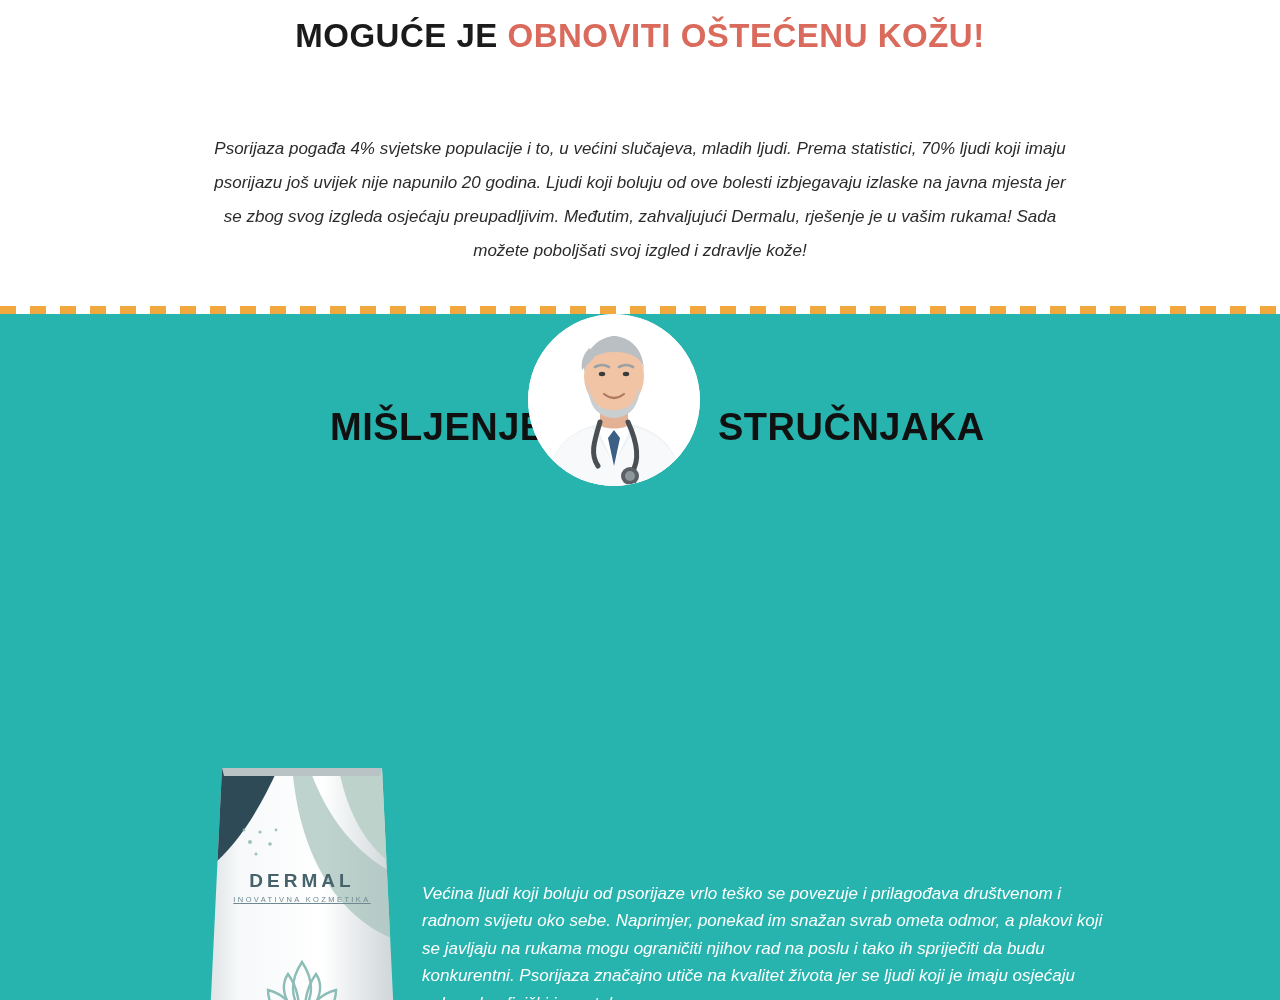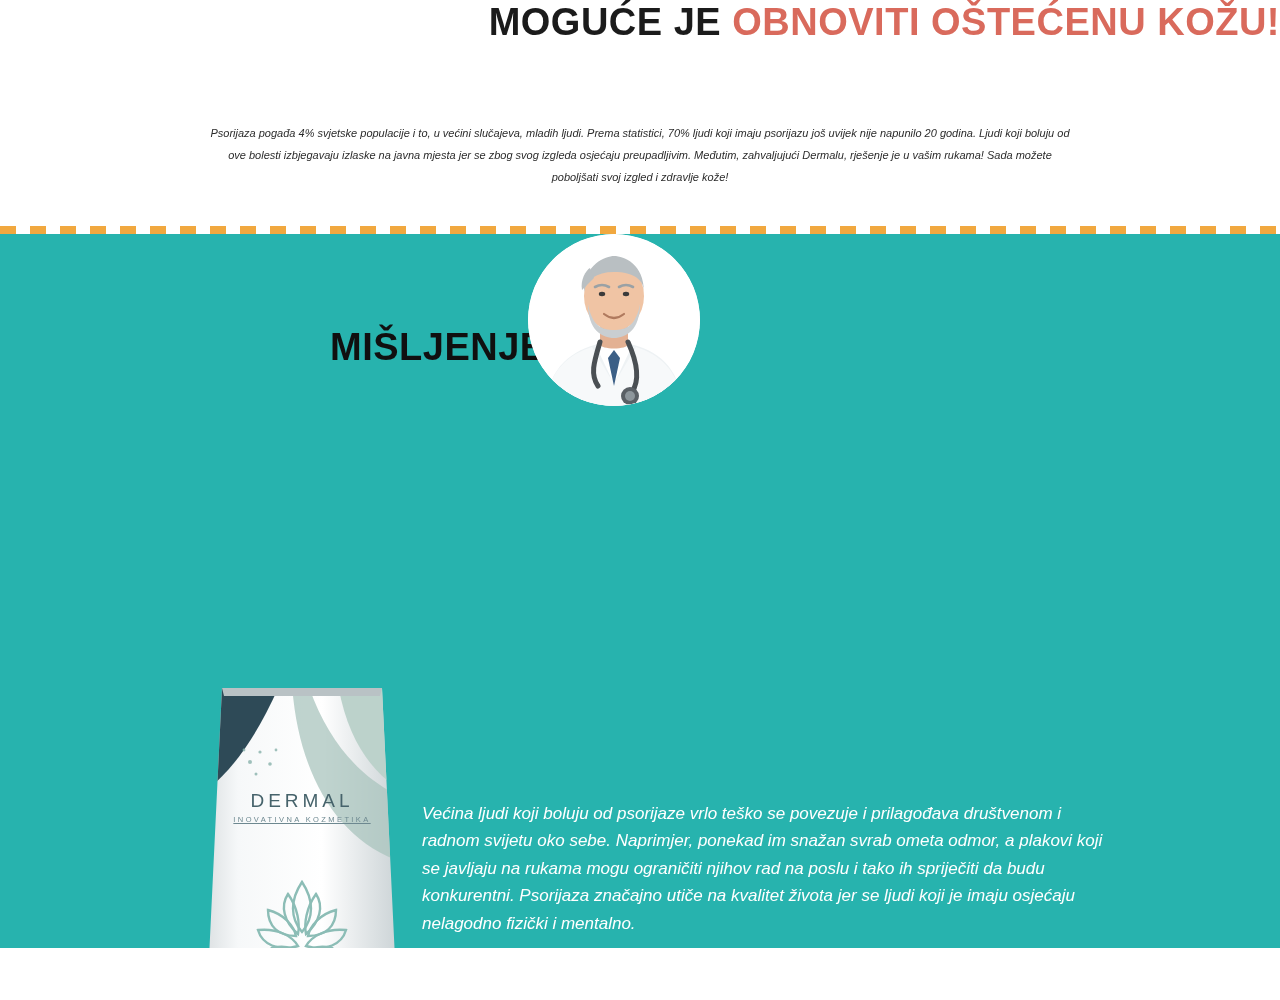--- a/index.html
+++ b/index.html
@@ -14,42 +14,42 @@
     font-family: "Liberation Sans", sans-serif;
     color: #222222;
   }
 
   
   .top-section {
     background: #ffffff;
     padding: 0 0 38px 0;
   }
   .headline {
-    text-align: right;
-    font-size: 38px;
+    text-align: center;
+    font-size: 33px;
     font-weight: bold;
     letter-spacing: 0.5px;
     line-height: 1.2;
     margin: 0;
-    padding-top: 0px;
+    padding-top: 16px;
     color: #1b1b1b;
     white-space: nowrap;
   }
   .headline .accent {
     color: #d96a5c;
   }
 
   .intro-wrap {
     width: 860px;
     margin: 0 auto;
     padding-top: 76px;
   }
   .intro-text {
     font-style: italic;
-    font-size: 11px;
+    font-size: 17px;
     line-height: 2.0;
     text-align: center;
     color: #2b2b2b;
     margin: 0;
   }
 
   
   .dashed-divider {
     height: 8px;
     background-image: repeating-linear-gradient(
@@ -115,21 +115,21 @@
     left: 0;
     width: 100%;
     text-align: center;
     color: #3c5a63;
     pointer-events: none;
   }
   .tube-brand {
     top: 116px;
     font-size: 19px;
     letter-spacing: 4px;
-    font-weight: normal;
+    font-weight: bold;
     color: #46636b;
   }
   .tube-sub {
     top: 141px;
     font-size: 7.5px;
     letter-spacing: 2.4px;
     color: #6d8890;
     text-decoration: underline;
   }
 
@@ -160,20 +160,21 @@
     <p class="intro-text">Psorijaza pogađa 4% svjetske populacije i to, u većini slučajeva, mladih ljudi. Prema statistici, 70% ljudi koji imaju psorijazu još uvijek nije napunilo 20 godina. Ljudi koji boluju od ove bolesti izbjegavaju izlaske na javna mjesta jer se zbog svog izgleda osjećaju preupadljivim. Međutim, zahvaljujući Dermalu, rješenje je u vašim rukama! Sada možete poboljšati svoj izgled i zdravlje kože!</p>
   </div>
 </section>
 
 <div class="dashed-divider"></div>
 
 <section class="expert-section">
 
   <div class="expert-title-row">
     <div class="expert-title left">MIŠLJENJE</div>
+    <div class="expert-title right">STRUČNJAKA</div>
 
     <div class="doctor-badge">
       <svg class="doctor-badge-inner" viewBox="0 0 172 172">
         <defs>
           <clipPath id="circleClip">
               <circle cx="86" cy="86" r="86"></circle>
             </clipPath>
         </defs>
         <g clip-path="url(#circleClip)">
           <rect x="0" y="0" width="172" height="172" fill="#ffffff"></rect>

